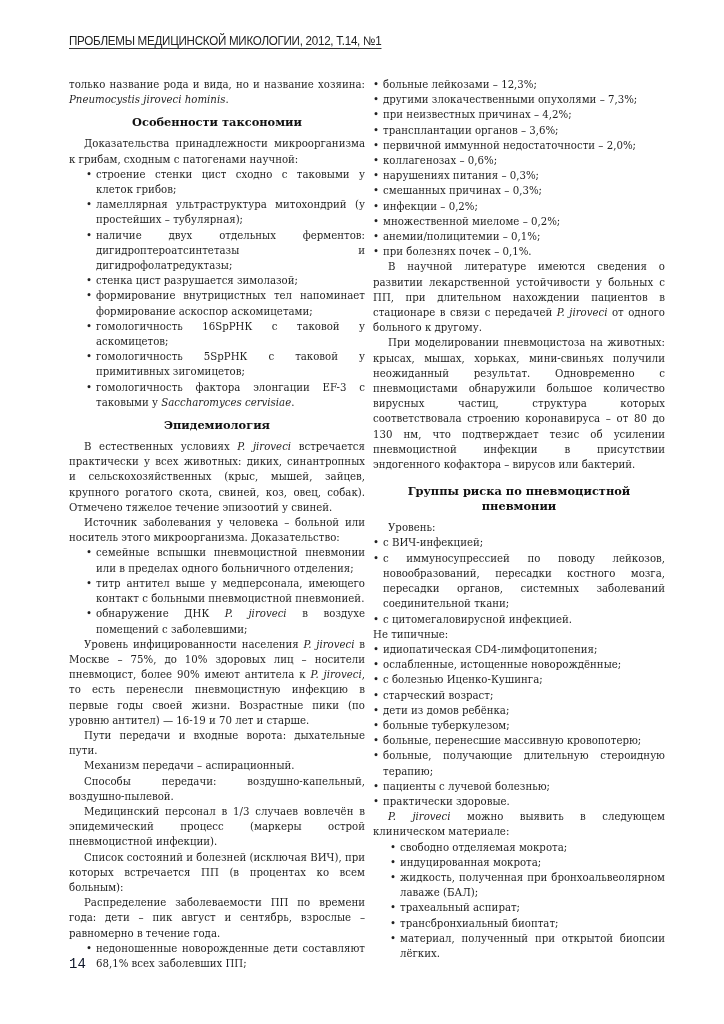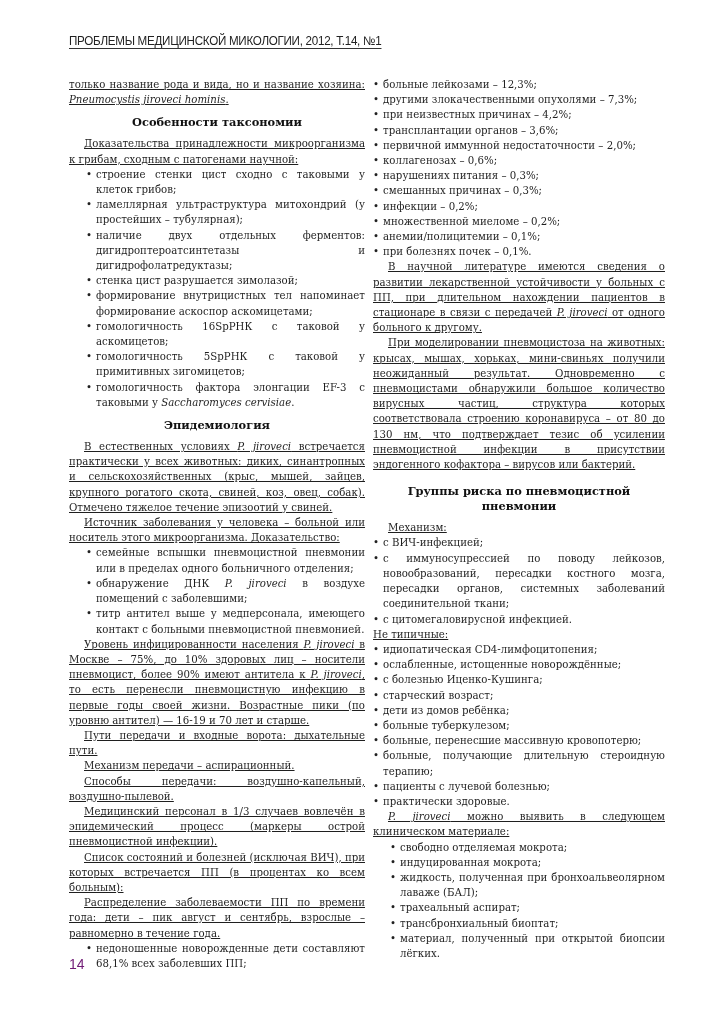--- a/index.html
+++ b/index.html
@@ -10,34 +10,34 @@
     color: #222; border-bottom: 1px solid #333; padding-bottom: 0px; line-height: 14px;
     transform: scaleX(0.93); transform-origin: left top;
   }
   .col {
     position: absolute; top: 77px; width: 296px;
     font-family: "DejaVu Serif", serif; font-size: 10.2px; line-height: 15.2px;
     text-align: justify; color: #1f1f1f;
   }
   .col.left { left: 69px; }
   .col.right { left: 373px; width: 292px; }
-  p { margin: 0; text-decoration: underline; }
+  p { margin: 0; }
   .indent { text-indent: 15px; }
   h2 {
     font-family: "DejaVu Serif", serif; font-weight: bold; font-size: 11.4px;
     margin: 8px 0 6px 0; line-height: 15px; text-align: center; color: #111;
   }
   ul { list-style: none; margin: 0; padding: 0 0 0 17px; }
   ul li { position: relative; padding-left: 10px; }
   ul li::before { content: "•"; position: absolute; left: 0; top: 0; }
   ul.tight { padding-left: 0; }
   .subhead { padding-left: 15px; }
   .page-num {
     position: absolute; left: 69px; top: 956px;
-    font-family: Liberation Sans, sans-serif; font-size: 14px; color: #701a75;
+    font-family: Liberation Mono, monospace; font-size: 14px; color: #0f172a;
   }
   i { font-style: italic; }
 </style>
 </head>
 <body>
 
 <div class="header">ПРОБЛЕМЫ МЕДИЦИНСКОЙ МИКОЛОГИИ, 2012, Т.14, №1</div>
 
 <div class="col left">
   <p><span>только название рода и вида, но и название хозяина: </span><i>Pneumocystis jiroveci hominis</i><span>.</span></p>
@@ -53,22 +53,22 @@
     <li>гомологичность 16SрРНК с таковой у аскомицетов;</li>
     <li>гомологичность 5SрРНК с таковой у примитивных зигомицетов;</li>
     <li><span>гомологичность фактора элонгации EF-3 с таковыми у </span><i>Saccharomyces cervisiae</i><span>.</span></li>
   </ul>
 
   <h2>Эпидемиология</h2>
   <p class="indent"><span>В естественных условиях </span><i>P. jiroveci</i><span> встречается практически у всех животных: диких, синантропных и сельскохозяйственных (крыс, мышей, зайцев, крупного рогатого скота, свиней, коз, овец, собак). Отмечено тяжелое течение эпизоотий у свиней.</span></p>
   <p class="indent">Источник заболевания у человека – больной или носитель этого микроорганизма. Доказательство:</p>
   <ul>
     <li>семейные вспышки пневмоцистной пневмонии или в пределах одного больничного отделения;</li>
+    <li>титр антител выше у медперсонала, имеющего контакт с больными пневмоцистной пневмонией.</li>
     <li><span>обнаружение ДНК </span><i>P. jiroveci</i><span> в воздухе помещений с заболевшими;</span></li>
-    <li>титр антител выше у медперсонала, имеющего контакт с больными пневмоцистной пневмонией.</li>
   </ul>
   <p class="indent"><span>Уровень инфицированности населения </span><i>P. jiroveci</i><span> в Москве – 75%, до 10% здоровых лиц – носители пневмоцист, более 90% имеют антитела к </span><i>P. jiroveci</i><span>, то есть перенесли пневмоцистную инфекцию в первые годы своей жизни. Возрастные пики (по уровню антител) — 16-19  и 70 лет и старше.</span></p>
   <p class="indent">Пути передачи и входные ворота: дыхательные пути.</p>
   <p class="indent">Механизм передачи – аспирационный.</p>
   <p class="indent">Способы передачи: воздушно-капельный, воздушно-пылевой.</p>
   <p class="indent">Медицинский персонал в 1/3 случаев вовлечён в эпидемический процесс (маркеры острой пневмоцистной инфекции).</p>
   <p class="indent">Список состояний и болезней (исключая ВИЧ), при которых встречается ПП (в процентах ко всем больным):</p>
   <p class="indent">Распределение заболеваемости ПП по времени года: дети – пик август и сентябрь, взрослые – равномерно в течение года.</p>
   <ul>
     <li>недоношенные новорожденные дети составляют 68,1% всех заболевших ПП;</li>
@@ -87,21 +87,21 @@
     <li>смешанных причинах – 0,3%;</li>
     <li>инфекции – 0,2%;</li>
     <li>множественной миеломе – 0,2%;</li>
     <li>анемии/полицитемии – 0,1%;</li>
     <li>при болезнях почек – 0,1%.</li>
   </ul>
   <p class="indent"><span>В научной литературе имеются сведения о развитии лекарственной устойчивости у больных с ПП, при длительном нахождении пациентов в стационаре в связи с передачей </span><i>P. jiroveci</i><span> от одного больного к другому.</span></p>
   <p class="indent">При моделировании пневмоцистоза на животных: крысах, мышах, хорьках, мини-свиньях получили неожиданный результат. Одновременно с пневмоцистами обнаружили большое количество вирусных частиц, структура которых соответствовала строению коронавируса – от 80 до 130 нм, что подтверждает тезис об усилении пневмоцистной инфекции в присутствии эндогенного кофактора – вирусов или бактерий.</p>
 
   <h2 style="margin-top:12px;">Группы риска по пневмоцистной пневмонии</h2>
-  <p class="subhead">Механизм:</p>
+  <p class="subhead">Уровень:</p>
   <ul class="tight">
     <li>с ВИЧ-инфекцией;</li>
     <li>с иммуносупрессией по поводу лейкозов, новообразований, пересадки костного мозга, пересадки органов, системных заболеваний соединительной ткани;</li>
     <li>с цитомегаловирусной инфекцией.</li>
   </ul>
   <p class="subhead" style="padding-left:0">Не типичные:</p>
   <ul class="tight">
     <li>идиопатическая CD4-лимфоцитопения;</li>
     <li>ослабленные, истощенные новорождённые;</li>
     <li>с болезнью Иценко-Кушинга;</li>

